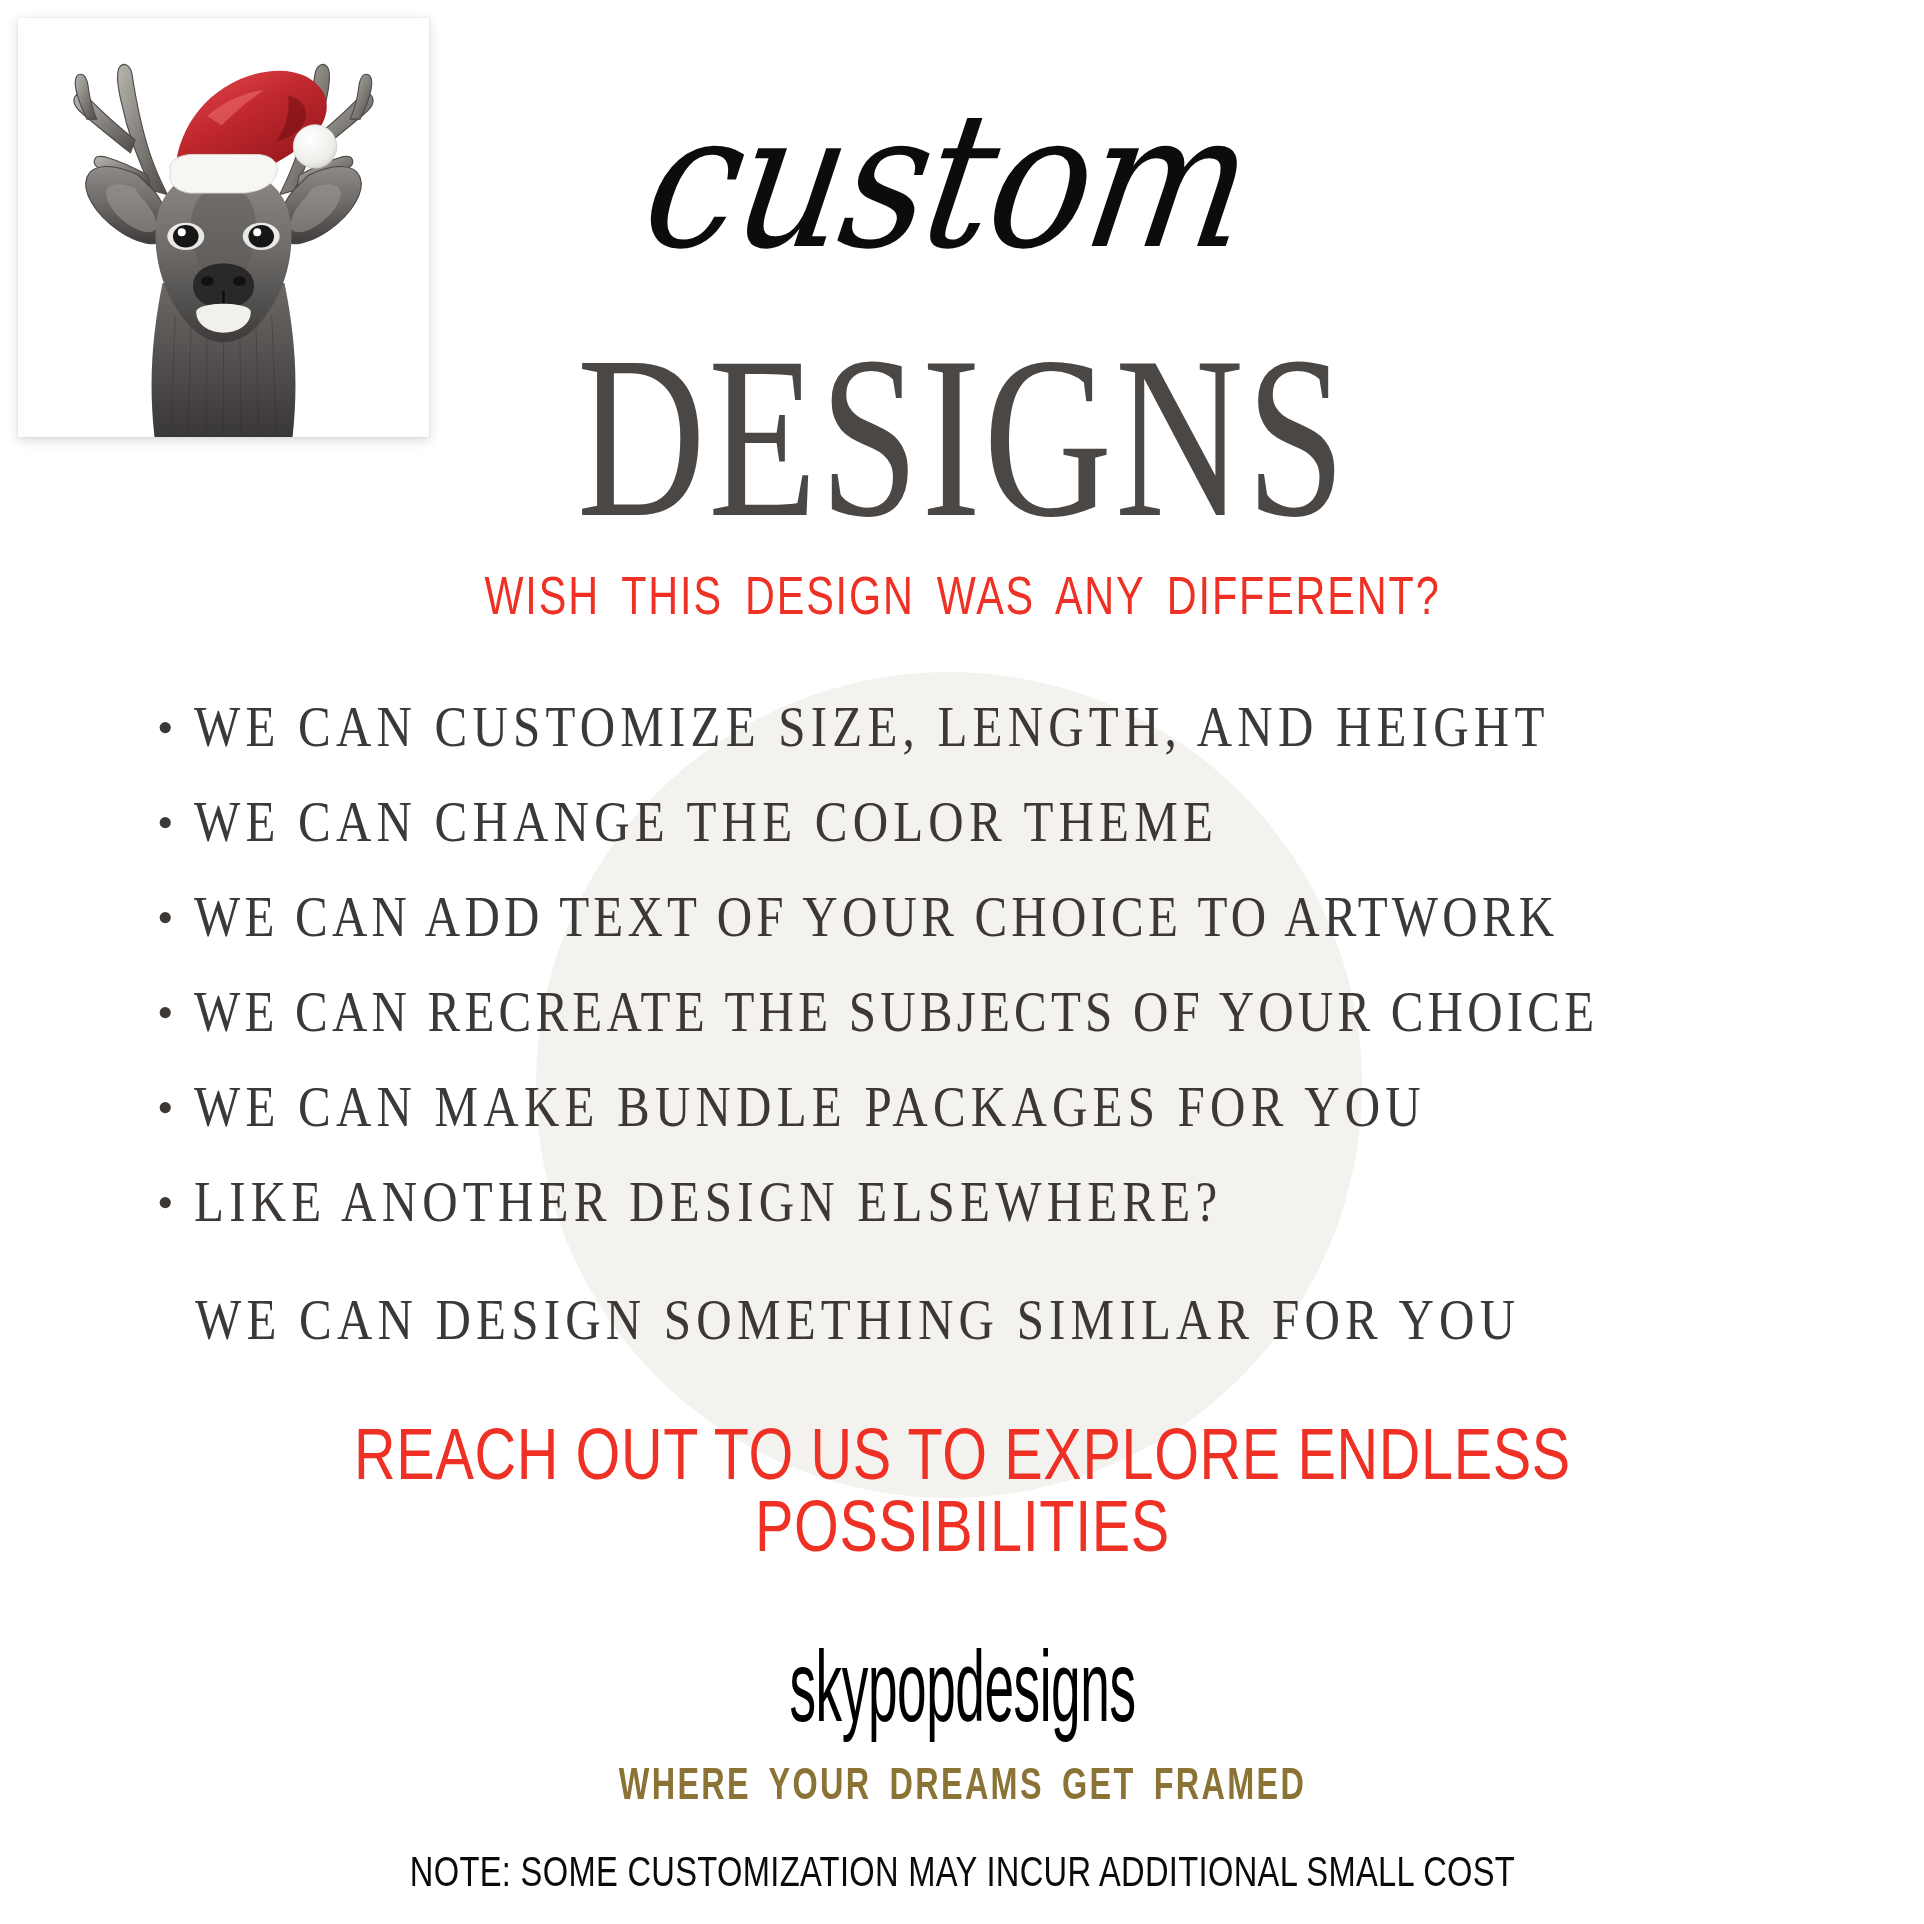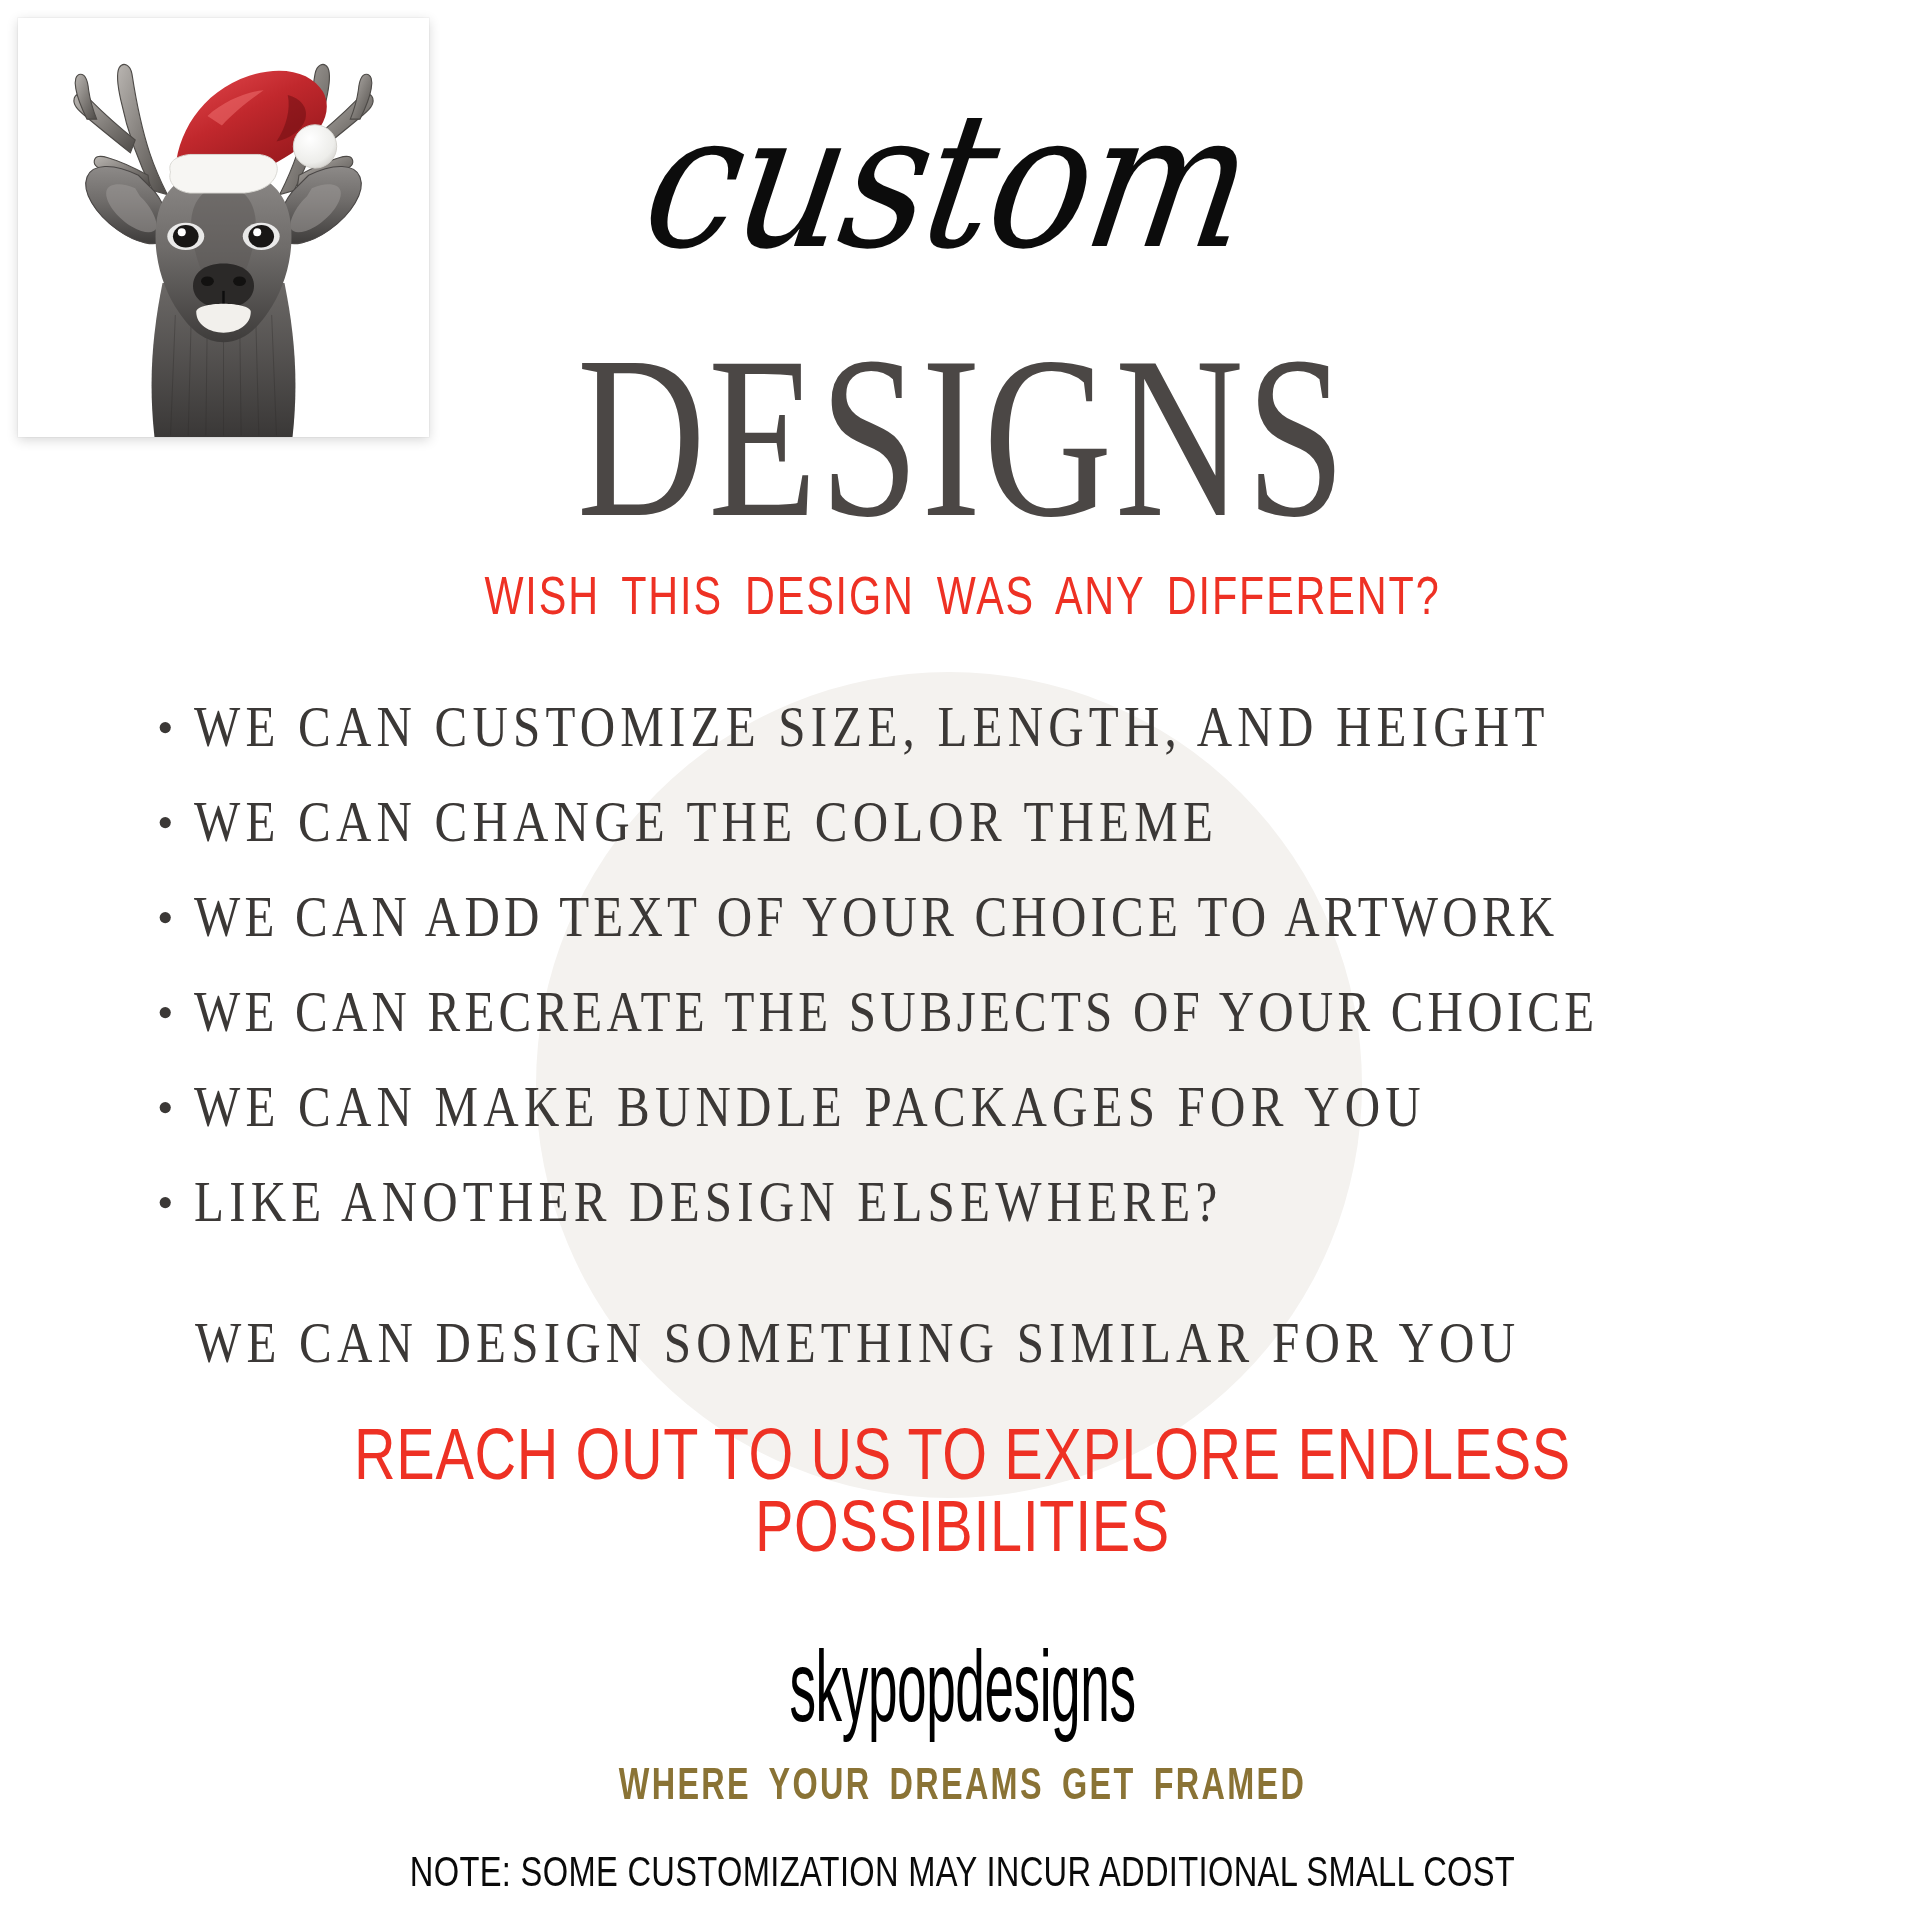--- a/index.html
+++ b/index.html
@@ -140,21 +140,21 @@
     color: #3b3836;
     white-space: nowrap;
     transform: scaleY(1.16);
     transform-origin: left center;
   }
 
   .bullet-text.tight { letter-spacing: 4.2px; }
 
   .continuation-row {
     display: flex;
-    align-items: flex-end;
+    align-items: center;
     height: 95px;
     padding-left: 38px;
   }
 
   
   .red-cta {
     position: absolute;
     left: 0;
     top: 1418px;
     width: 1925px;

